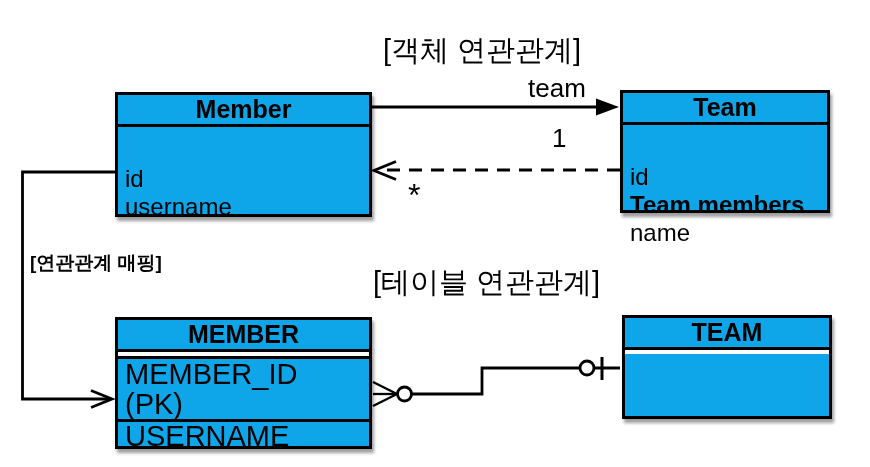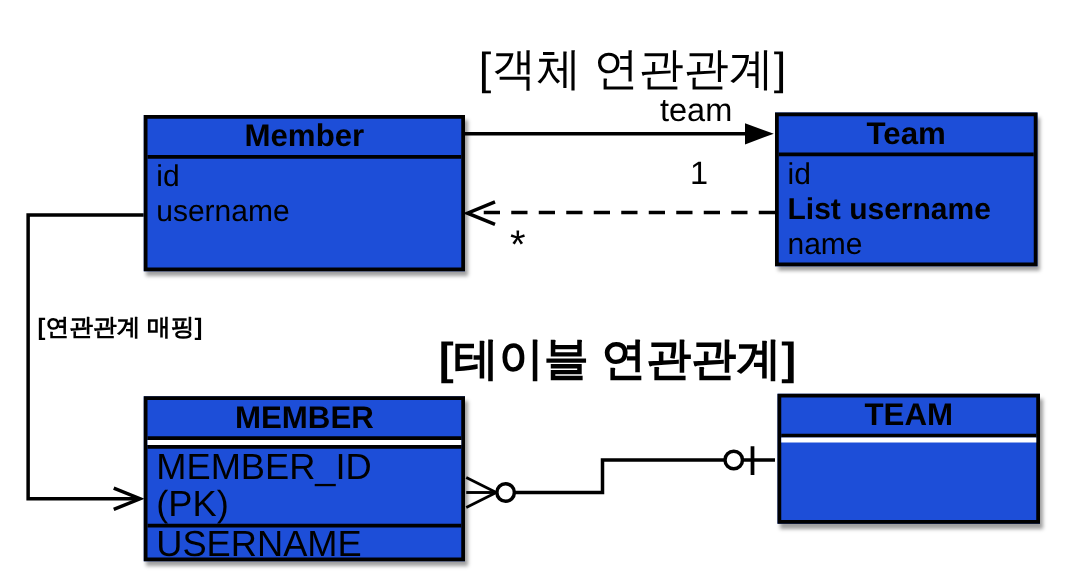--- a/index.html
+++ b/index.html
@@ -2,36 +2,36 @@
 <html><head>
 <meta charset="utf-8">
 <style>
   html,body{margin:0;padding:0;background:#fff;}
   .canvas{
     position:relative;width:870px;height:467px;background:#ffffff;
     font-family:"Liberation Sans","DejaVu Sans",sans-serif;color:#000;overflow:hidden;
   }
   
   .uml-box{
-    position:absolute;box-sizing:border-box;background:#1d4ed8;
+    position:absolute;box-sizing:border-box;background:#0ea5e9;
     border:3px solid #000;box-shadow:2px 4px 3px rgba(0,0,0,.38);
   }
   .uml-box .title{
     font-weight:700;font-size:25px;line-height:29px;text-align:center;
     border-bottom:3px solid #000;
   }
-  .uml-box .fields{padding:1px 6px 0 7px;font-size:24px;line-height:28px;}
+  .uml-box .fields{padding:1px 6px 0 7px;font-size:24px;line-height:28px;margin-top:37px;}
   .bold{font-weight:700;}
   
   .table-box .gap{height:4px;background:#fff;}
   .table-box .rows{border-top:3px solid #000;}
   .table-box .row{font-size:29px;line-height:28px;padding:0 6px 0 7px;}
   .table-box .row.first{line-height:30px;border-bottom:3px solid #000;}
   
-  .klabel{position:absolute;font-size:36px;line-height:1.15;white-space:nowrap;}
+  .klabel{position:absolute;font-size:29px;line-height:1.15;white-space:nowrap;}
   .rolelabel{position:absolute;font-size:26px;line-height:1.1;white-space:nowrap;}
   svg.wires{position:absolute;left:0;top:0;pointer-events:none;}
 </style>
 </head>
 <body>
 
 <div class="canvas">
 
   <svg class="wires" width="870" height="467" viewBox="0 0 870 467">
 
@@ -58,39 +58,39 @@
         <line x1="373" y1="406" x2="397" y2="394" stroke="#000" stroke-width="2.3"></line>
       </g>
       <circle cx="404.5" cy="394" r="7" fill="#fff" stroke="#000" stroke-width="2.8"></circle>
       <circle cx="587" cy="368" r="7" fill="#fff" stroke="#000" stroke-width="2.8"></circle>
       <line x1="602" y1="357" x2="602" y2="380" stroke="#000" stroke-width="3"></line>
     </g>
   </svg>
 
   <div class="klabel" style="left:383px;top:34px;">[객체 연관관계]</div>
   <div class="klabel bold" style="left:30px;top:252px;font-size:19px;">[연관관계 매핑]</div>
-  <div class="klabel" style="left:351px;top:266px;font-weight:bold;">[테이블 연관관계]</div>
+  <div class="klabel" style="left:373px;top:266px;">[테이블 연관관계]</div>
 
   <div class="rolelabel" style="left:528px;top:74px;">team</div>
   <div class="rolelabel" style="left:552px;top:124px;">1</div>
   <div class="rolelabel" style="left:408px;top:178px;font-size:32px;">*</div>
 
   <div class="uml-box" style="left:115px;top:92px;width:257px;height:125px;">
     <div class="title">Member</div>
     <div class="fields">
       <div>id</div>
       <div>username</div>
     </div>
   </div>
 
   <div class="uml-box" style="left:620px;top:90px;width:210px;height:123px;">
     <div class="title">Team</div>
     <div class="fields">
       <div>id</div>
-      <div class="bold">List username</div>
+      <div class="bold">Team members</div>
       <div>name</div>
     </div>
   </div>
 
   <div class="uml-box table-box" style="left:115px;top:317px;width:257px;height:132px;">
     <div class="title">MEMBER</div>
     <div class="gap"></div>
     <div class="rows">
       <div class="row first">MEMBER_ID (PK)</div>
       <div class="row">USERNAME</div>

